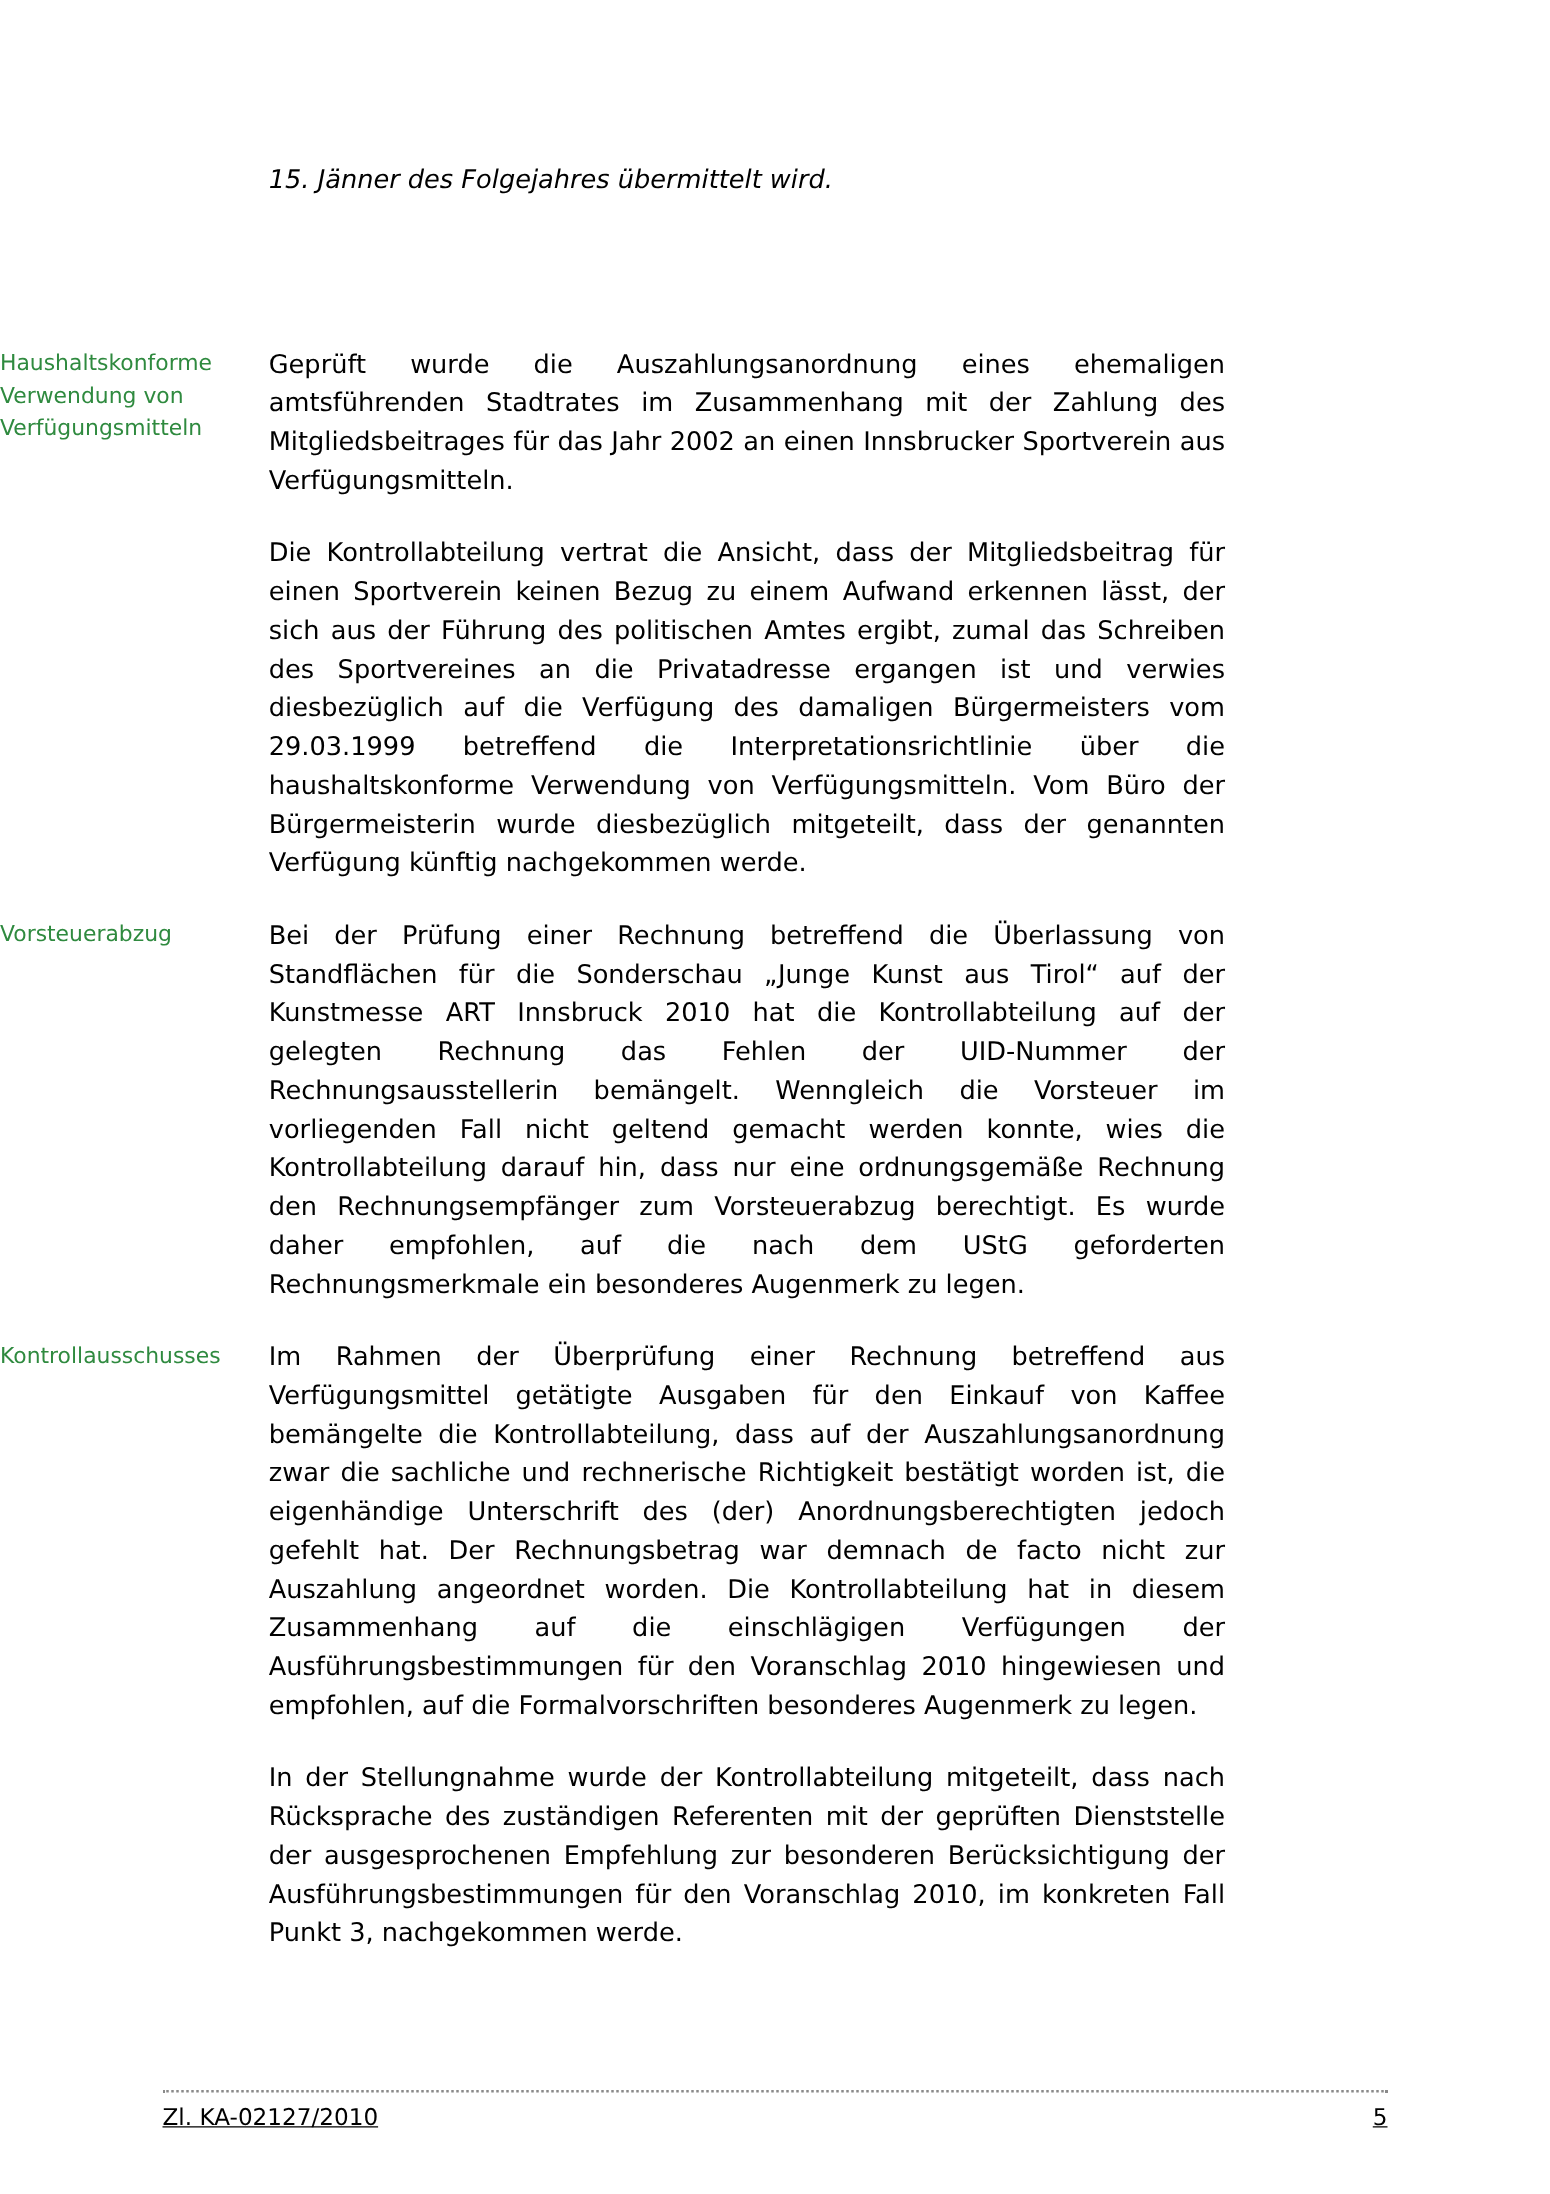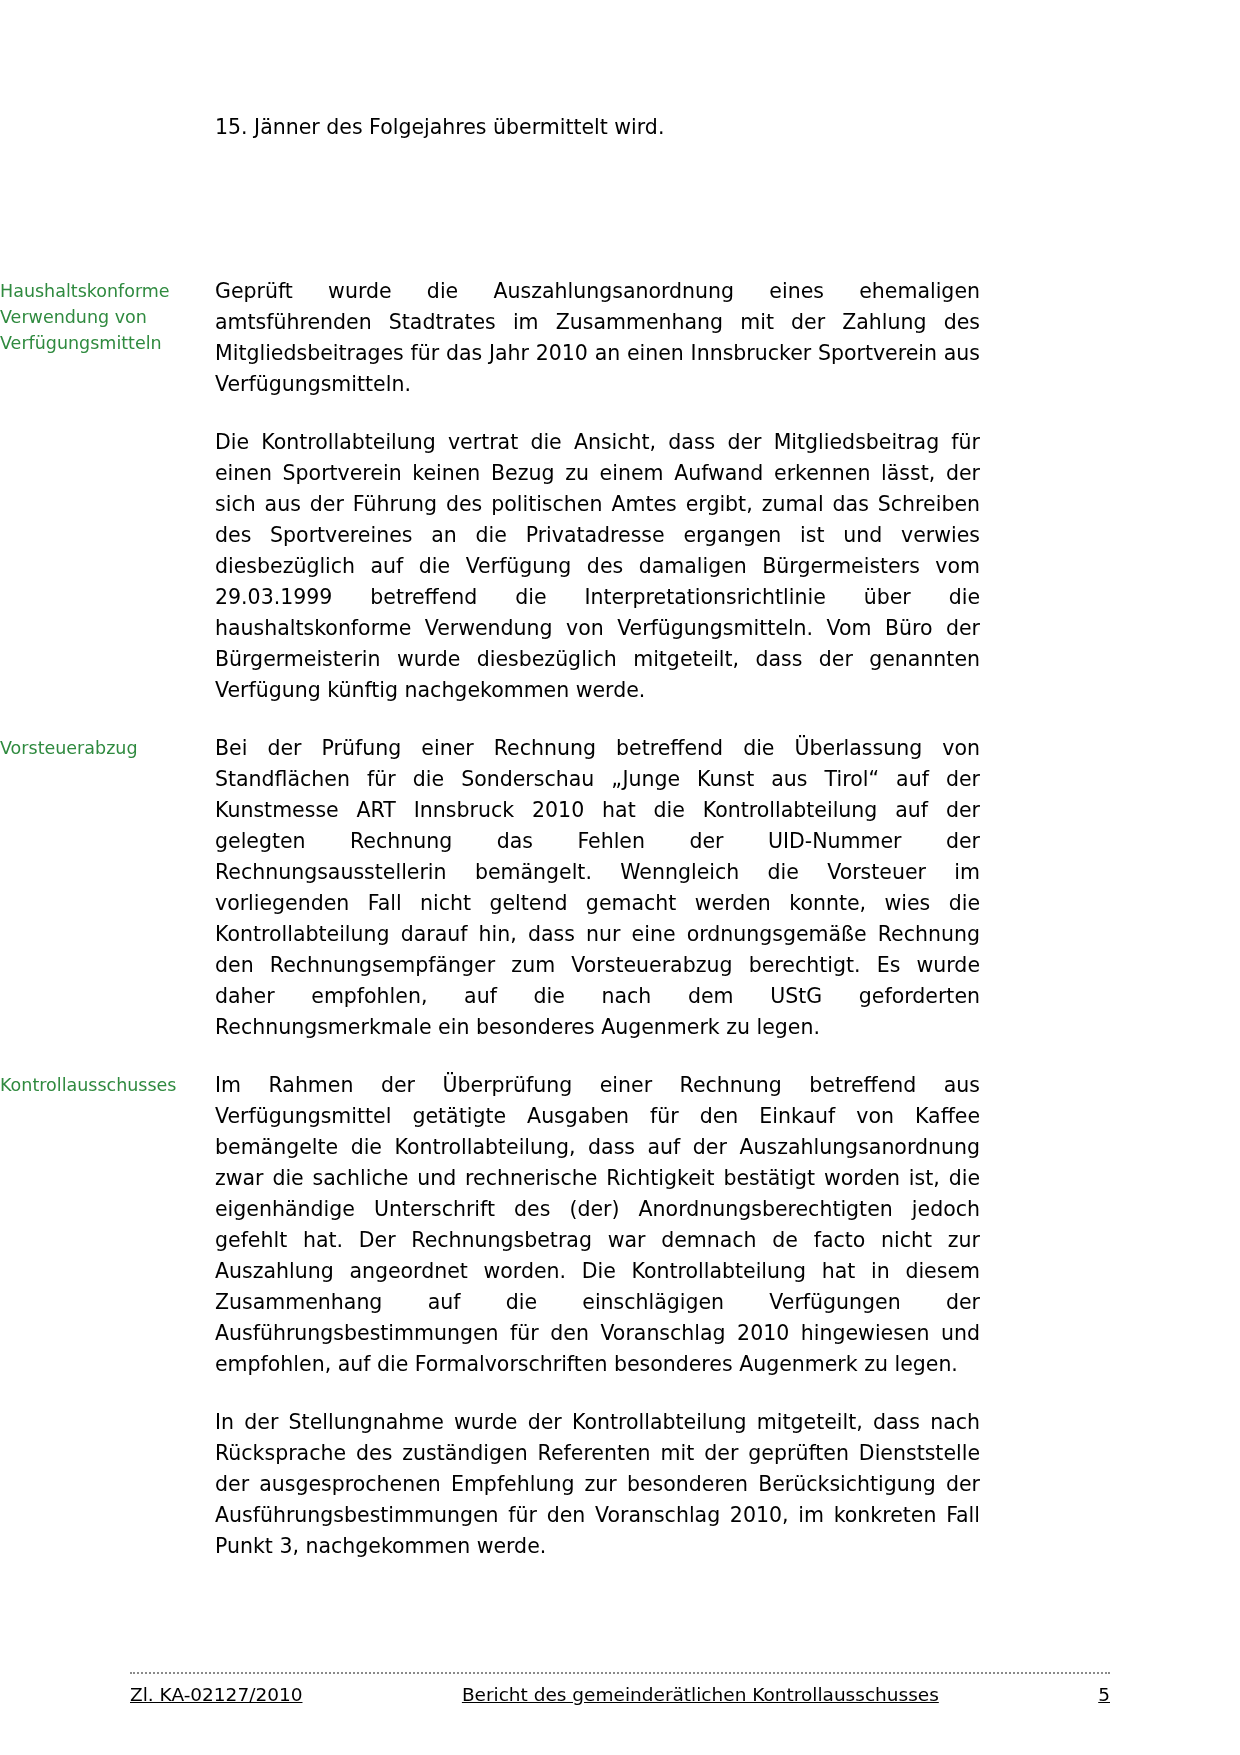--- a/index.html
+++ b/index.html
@@ -15,25 +15,26 @@
     position: relative;
     width: 1240px;
     height: 1755px;
     margin: 0 auto;
     background: #ffffff;
     box-sizing: border-box;
   }
   .top-line {
     position: absolute;
     left: 215px;
-    top: 112px;
+    top: 128px;
     width: 760px;
     font-size: 20.5px;
     line-height: 31px;
     color: #000;
+    font-style: italic;
   }
   .sections {
     position: absolute;
     left: 0px;
     top: 228px;
     width: 980px;
     margin-top: 48px;
   }
   .section {
     display: flex;
@@ -94,21 +95,21 @@
 
 <div class="page">
 
   <div class="top-line">15. Jänner des Folgejahres übermittelt wird.</div>
 
   <div class="sections">
 
     <div class="section">
       <div class="margin-label">Haushaltskonforme Verwendung von Verfügungsmitteln</div>
       <div class="body-col">
-        <p class="para">Geprüft wurde die Auszahlungsanordnung eines ehemaligen amtsführenden Stadtrates im Zusammenhang mit der Zahlung des Mitgliedsbeitrages für das Jahr 2010 an einen Innsbrucker Sportverein aus Verfügungsmitteln.</p>
+        <p class="para">Geprüft wurde die Auszahlungsanordnung eines ehemaligen amtsführenden Stadtrates im Zusammenhang mit der Zahlung des Mitgliedsbeitrages für das Jahr 2002 an einen Innsbrucker Sportverein aus Verfügungsmitteln.</p>
         <p class="para">Die Kontrollabteilung vertrat die Ansicht, dass der Mitgliedsbeitrag für einen Sportverein keinen Bezug zu einem Aufwand erkennen lässt, der sich aus der Führung des politischen Amtes ergibt, zumal das Schreiben des Sportvereines an die Privatadresse ergangen ist und verwies diesbezüglich auf die Verfügung des damaligen Bürgermeisters vom 29.03.1999 betreffend die Interpretationsrichtlinie über die haushaltskonforme Verwendung von Verfügungsmitteln. Vom Büro der Bürgermeisterin wurde diesbezüglich mitgeteilt, dass der genannten Verfügung künftig nachgekommen werde.</p>
       </div>
     </div>
 
     <div class="section">
       <div class="margin-label">Vorsteuerabzug</div>
       <div class="body-col">
         <p class="para">Bei der Prüfung einer Rechnung betreffend die Überlassung von Standflächen für die Sonderschau „Junge Kunst aus Tirol“ auf der Kunstmesse ART Innsbruck 2010 hat die Kontrollabteilung auf der gelegten Rechnung das Fehlen der UID-Nummer der Rechnungsausstellerin bemängelt. Wenngleich die Vorsteuer im vorliegenden Fall nicht geltend gemacht werden konnte, wies die Kontrollabteilung darauf hin, dass nur eine ordnungsgemäße Rechnung den Rechnungsempfänger zum Vorsteuerabzug berechtigt. Es wurde daher empfohlen, auf die nach dem UStG geforderten Rechnungsmerkmale ein besonderes Augenmerk zu legen.</p>
       </div>
     </div>
@@ -120,18 +121,17 @@
         <p class="para">In der Stellungnahme wurde der Kontrollabteilung mitgeteilt, dass nach Rücksprache des zuständigen Referenten mit der geprüften Dienststelle der ausgesprochenen Empfehlung zur besonderen Berücksichtigung der Ausführungsbestimmungen für den Voranschlag 2010, im konkreten Fall Punkt 3, nachgekommen werde.</p>
       </div>
     </div>
 
   </div>
 
   <div class="footer">
     <div class="footer-rule"></div>
     <div class="footer-row">
       <div class="footer-left">Zl. KA-02127/2010</div>
-      <div class="footer-center">Bericht des gemeinderätlichen Kontrollausschusses</div>
       <div class="footer-right">5</div>
     </div>
   </div>
 
 </div>
 
 </body></html>

